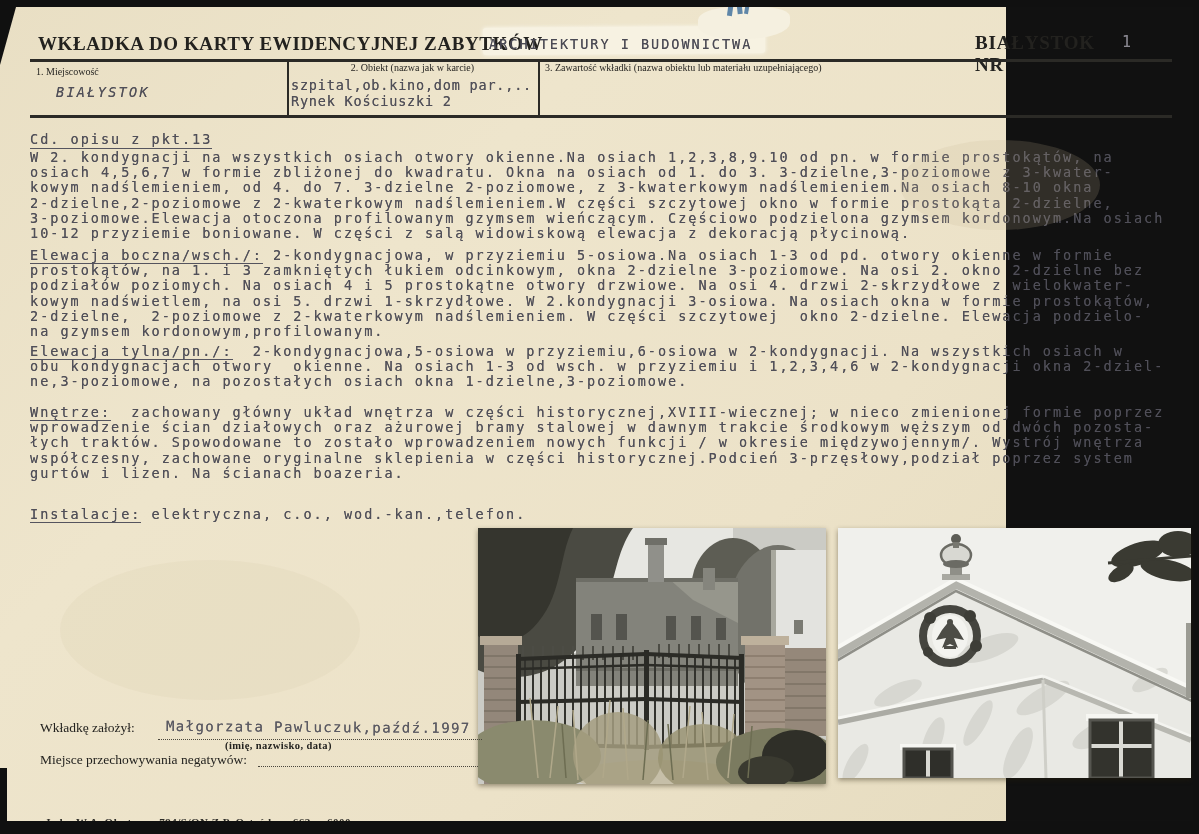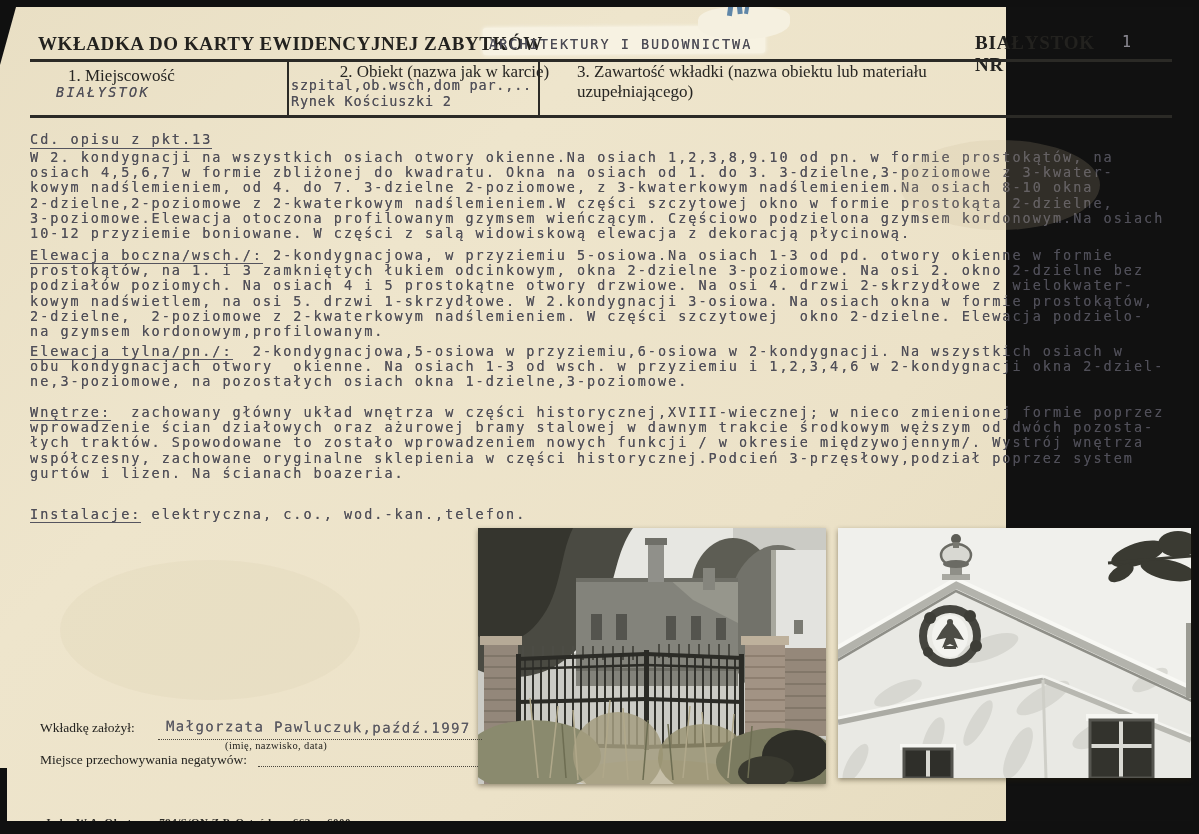--- a/index.html
+++ b/index.html
@@ -30,21 +30,21 @@
   .attach-label{left:975px;top:32px;font-size:19px;font-weight:bold;letter-spacing:.8px;}
   .attach-num{left:1122px;top:33px;font-size:15px;color:#8a8890;}
 
   .rule{position:absolute;background:#2b2a26;}
   .rule-title{left:30px;top:59px;width:1142px;height:2.5px;}
   .rule-fields{left:30px;top:115px;width:1142px;height:3px;}
   .vsep{position:absolute;top:61px;height:54px;width:2px;background:#2b2a26;}
   .vsep1{left:287px;}
   .vsep2{left:538px;}
 
-  .field-label{font-size:17px;color:#262522;margin-left:32px;}
+  .field-label{font-size:10px;color:#262522;}
   .fl1{left:36px;top:66px;}
   .fl2{left:287px;top:62px;width:251px;text-align:center;}
   .fl3{left:545px;top:62px;}
   .fv1{left:56px;top:84px;font-size:13.5px;letter-spacing:2.3px;font-style:italic;}
   .fv2a{left:291px;top:77px;font-size:13.5px;letter-spacing:.8px;}
   .fv2b{left:291px;top:93px;font-size:13.5px;letter-spacing:.8px;}
   .fv3{left:556px;top:78px;font-size:13.5px;letter-spacing:1px;}
 
   .body-heading{left:30px;top:131px;font-size:13.5px;letter-spacing:2px;}
   .uline{border-bottom:1.6px solid #55545e;padding-bottom:1px;}
@@ -53,21 +53,21 @@
   .lead{border-bottom:1.6px solid #55545e;}
 
   .photo{position:absolute;box-shadow:0 2px 5px rgba(40,30,10,.45);background:#ccc;}
   .photo svg{display:block;}
   .ph1{left:478px;top:528px;width:348px;height:256px;}
   .ph2{left:838px;top:528px;width:353px;height:250px;}
 
   .founder-label{left:40px;top:720px;font-size:13.5px;}
   .founder-dots{left:158px;top:718px;width:324px;height:21px;border-bottom:1.6px dotted #4a463c;}
   .founder-value{left:166px;top:719px;font-size:14px;letter-spacing:1.4px;color:#5a5962;transform:rotate(.4deg);}
-  .founder-hint{left:225px;top:740px;font-size:10.5px;font-weight:normal;letter-spacing:.4px;}
+  .founder-hint{left:225px;top:740px;font-size:10.5px;font-weight:bold;letter-spacing:.4px;}
   .neg-label{left:40px;top:752px;font-size:13.5px;}
   .neg-dots{left:258px;top:750px;width:220px;height:16px;border-bottom:1.3px dotted #4a463c;}
   .print-info{left:45px;top:776px;font-size:11px;font-weight:bold;letter-spacing:.5px;color:#2e2d28;margin-top:40px;}
 
   .stain{position:absolute;border-radius:50%;pointer-events:none;}
 </style>
 </head>
 <body>
 
 <div class="page">
@@ -86,21 +86,21 @@
 
   <div class="rule rule-title"></div>
   <div class="rule rule-fields"></div>
   <div class="vsep vsep1"></div>
   <div class="vsep vsep2"></div>
 
   <div class="abs serif field-label fl1">1. Miejscowość</div>
   <div class="abs tw fv1">BIAŁYSTOK</div>
 
   <div class="abs serif field-label fl2">2. Obiekt (nazwa jak w karcie)</div>
-  <div class="abs tw fv2a">szpital,ob.wsch,dom par.,..</div>
+  <div class="abs tw fv2a">szpital,ob.kino,dom par.,..</div>
   <div class="abs tw fv2b">Rynek Kościuszki 2</div>
 
   <div class="abs serif field-label fl3">3. Zawartość wkładki (nazwa obiektu lub materiału uzupełniającego)</div>
 
   <div class="abs tw body-heading"><span class="uline">Cd. opisu z pkt.13</span></div>
   <div id="body-paragraphs">
       <div class="tw para" style="top: 150px;"><div class="bline">W 2. kondygnacji na wszystkich osiach otwory okienne.Na osiach 1,2,3,8,9.10 od pn. w formie prostokątów, na</div><div class="bline">osiach 4,5,6,7 w formie zbliżonej do kwadratu. Okna na osiach od 1. do 3. 3-dzielne,3-poziomowe z 3-kwater-</div><div class="bline">kowym nadślemieniem, od 4. do 7. 3-dzielne 2-poziomowe, z 3-kwaterkowym nadślemieniem.Na osiach 8-10 okna</div><div class="bline">2-dzielne,2-poziomowe z 2-kwaterkowym nadślemieniem.W części szczytowej okno w formie prostokąta 2-dzielne,</div><div class="bline">3-poziomowe.Elewacja otoczona profilowanym gzymsem wieńczącym. Częściowo podzielona gzymsem kordonowym.Na osiach</div><div class="bline">10-12 przyziemie boniowane. W części z salą widowiskową elewacja z dekoracją płycinową.</div></div>
       <div class="tw para" style="top: 248px;"><div class="bline"><span class="lead">Elewacja boczna/wsch./:</span> 2-kondygnacjowa, w przyziemiu 5-osiowa.Na osiach 1-3 od pd. otwory okienne w formie</div><div class="bline">prostokątów, na 1. i 3 zamkniętych łukiem odcinkowym, okna 2-dzielne 3-poziomowe. Na osi 2. okno 2-dzielne bez</div><div class="bline">podziałów poziomych. Na osiach 4 i 5 prostokątne otwory drzwiowe. Na osi 4. drzwi 2-skrzydłowe z wielokwater-</div><div class="bline">kowym nadświetlem, na osi 5. drzwi 1-skrzydłowe. W 2.kondygnacji 3-osiowa. Na osiach okna w formie prostokątów,</div><div class="bline">2-dzielne,  2-poziomowe z 2-kwaterkowym nadślemieniem. W części szczytowej  okno 2-dzielne. Elewacja podzielo-</div><div class="bline">na gzymsem kordonowym,profilowanym.</div></div>
       <div class="tw para" style="top: 344px;"><div class="bline"><span class="lead">Elewacja tylna/pn./:</span>  2-kondygnacjowa,5-osiowa w przyziemiu,6-osiowa w 2-kondygnacji. Na wszystkich osiach w</div><div class="bline">obu kondygnacjach otwory  okienne. Na osiach 1-3 od wsch. w przyziemiu i 1,2,3,4,6 w 2-kondygnacji okna 2-dziel-</div><div class="bline">ne,3-poziomowe, na pozostałych osiach okna 1-dzielne,3-poziomowe.</div></div>
       <div class="tw para" style="top: 405px;"><div class="bline"><span class="lead">Wnętrze:</span>  zachowany główny układ wnętrza w części historycznej,XVIII-wiecznej; w nieco zmienionej formie poprzez</div><div class="bline">wprowadzenie ścian działowych oraz ażurowej bramy stalowej w dawnym trakcie środkowym węższym od dwóch pozosta-</div><div class="bline">łych traktów. Spowodowane to zostało wprowadzeniem nowych funkcji / w okresie międzywojennym/. Wystrój wnętrza</div><div class="bline">współczesny, zachowane oryginalne sklepienia w części historycznej.Podcień 3-przęsłowy,podział poprzez system</div><div class="bline">gurtów i lizen. Na ścianach boazeria.</div></div>

